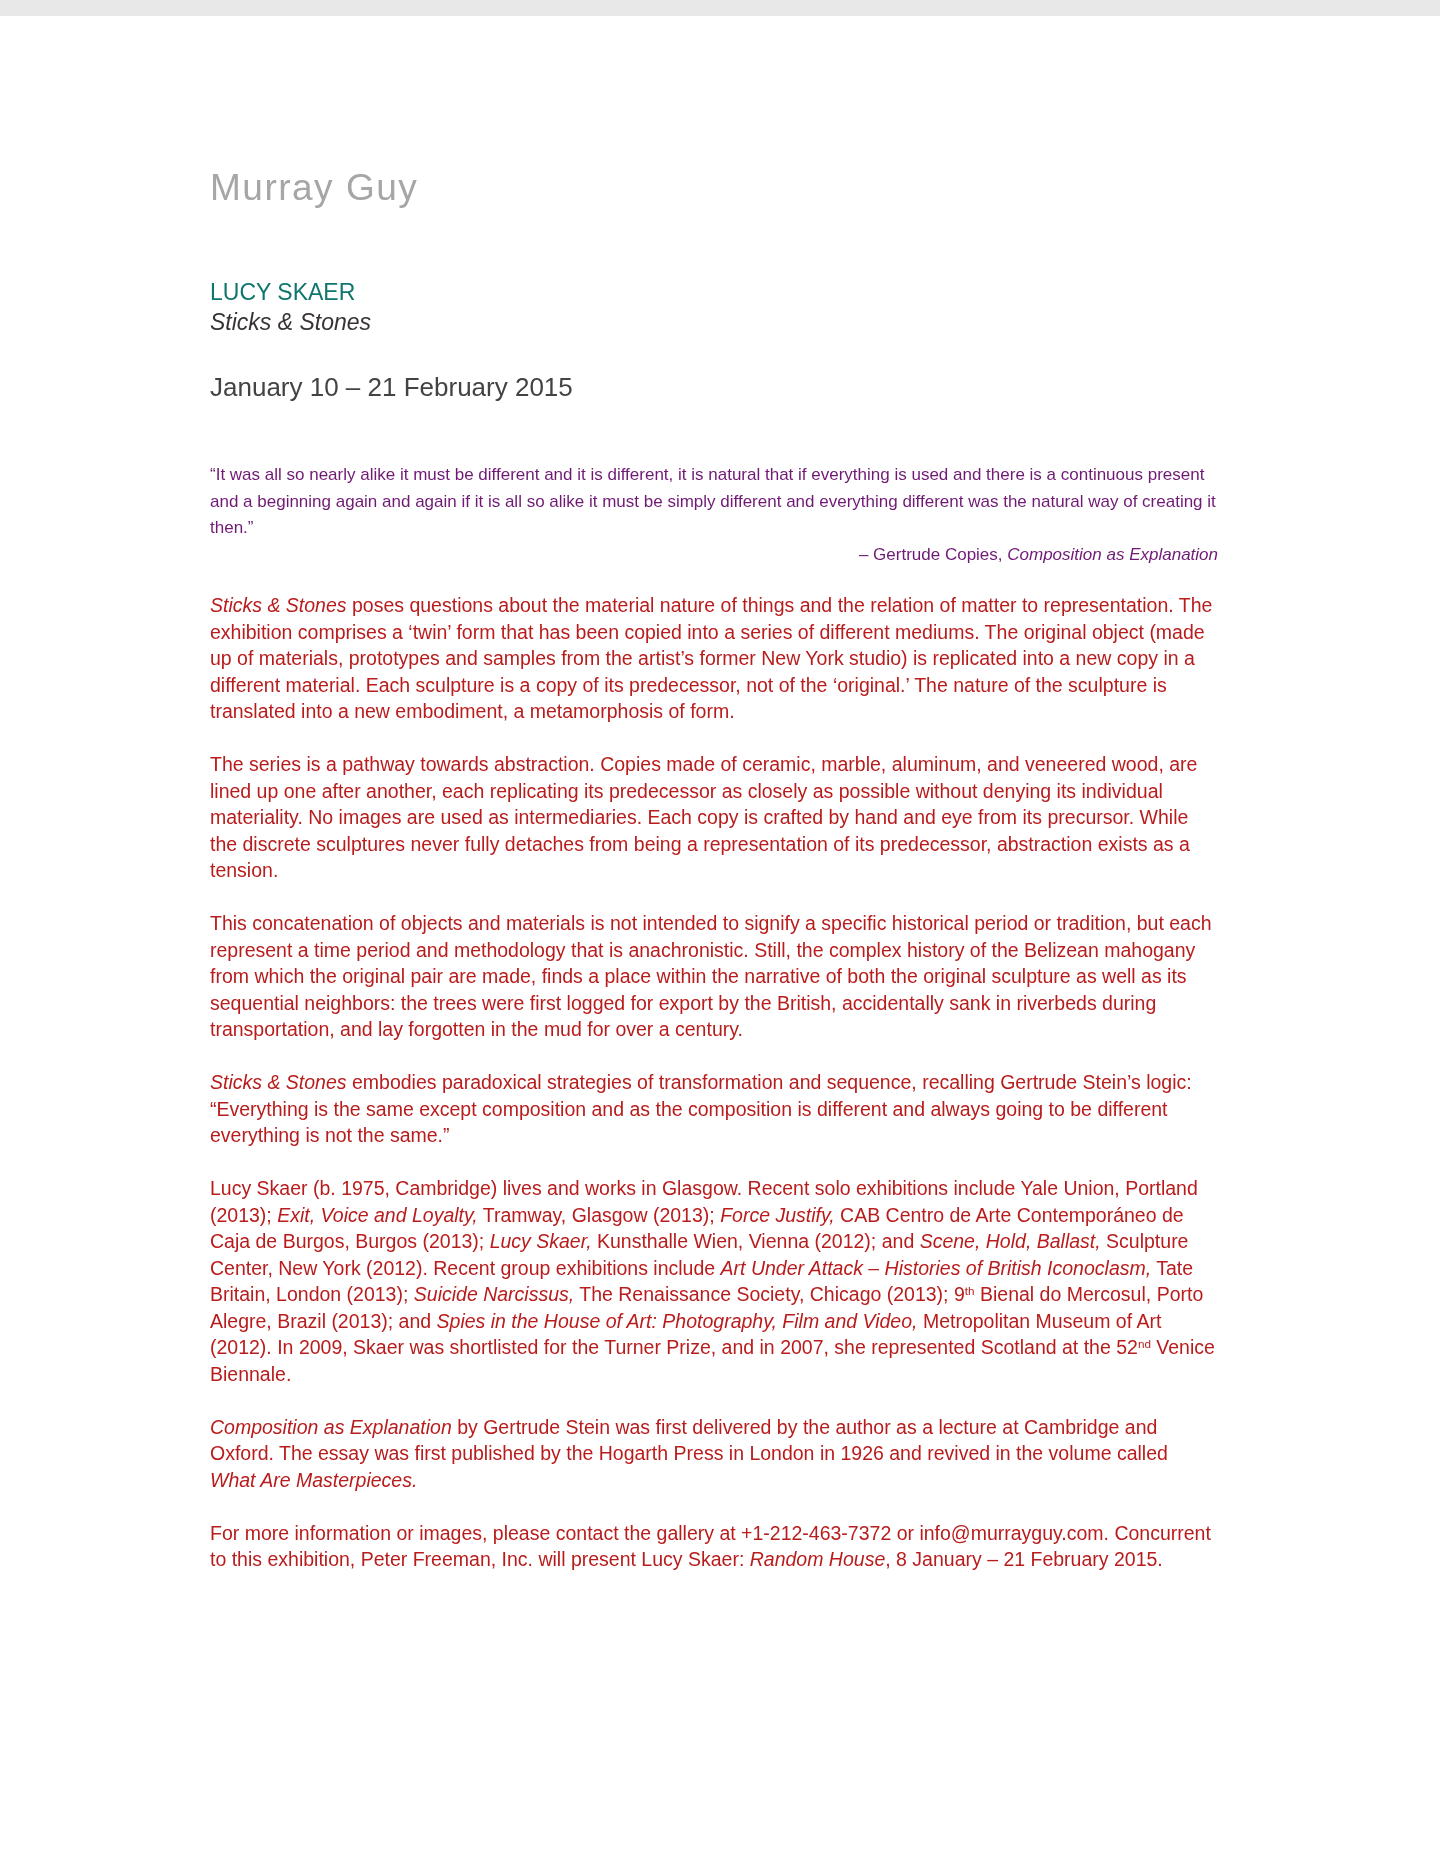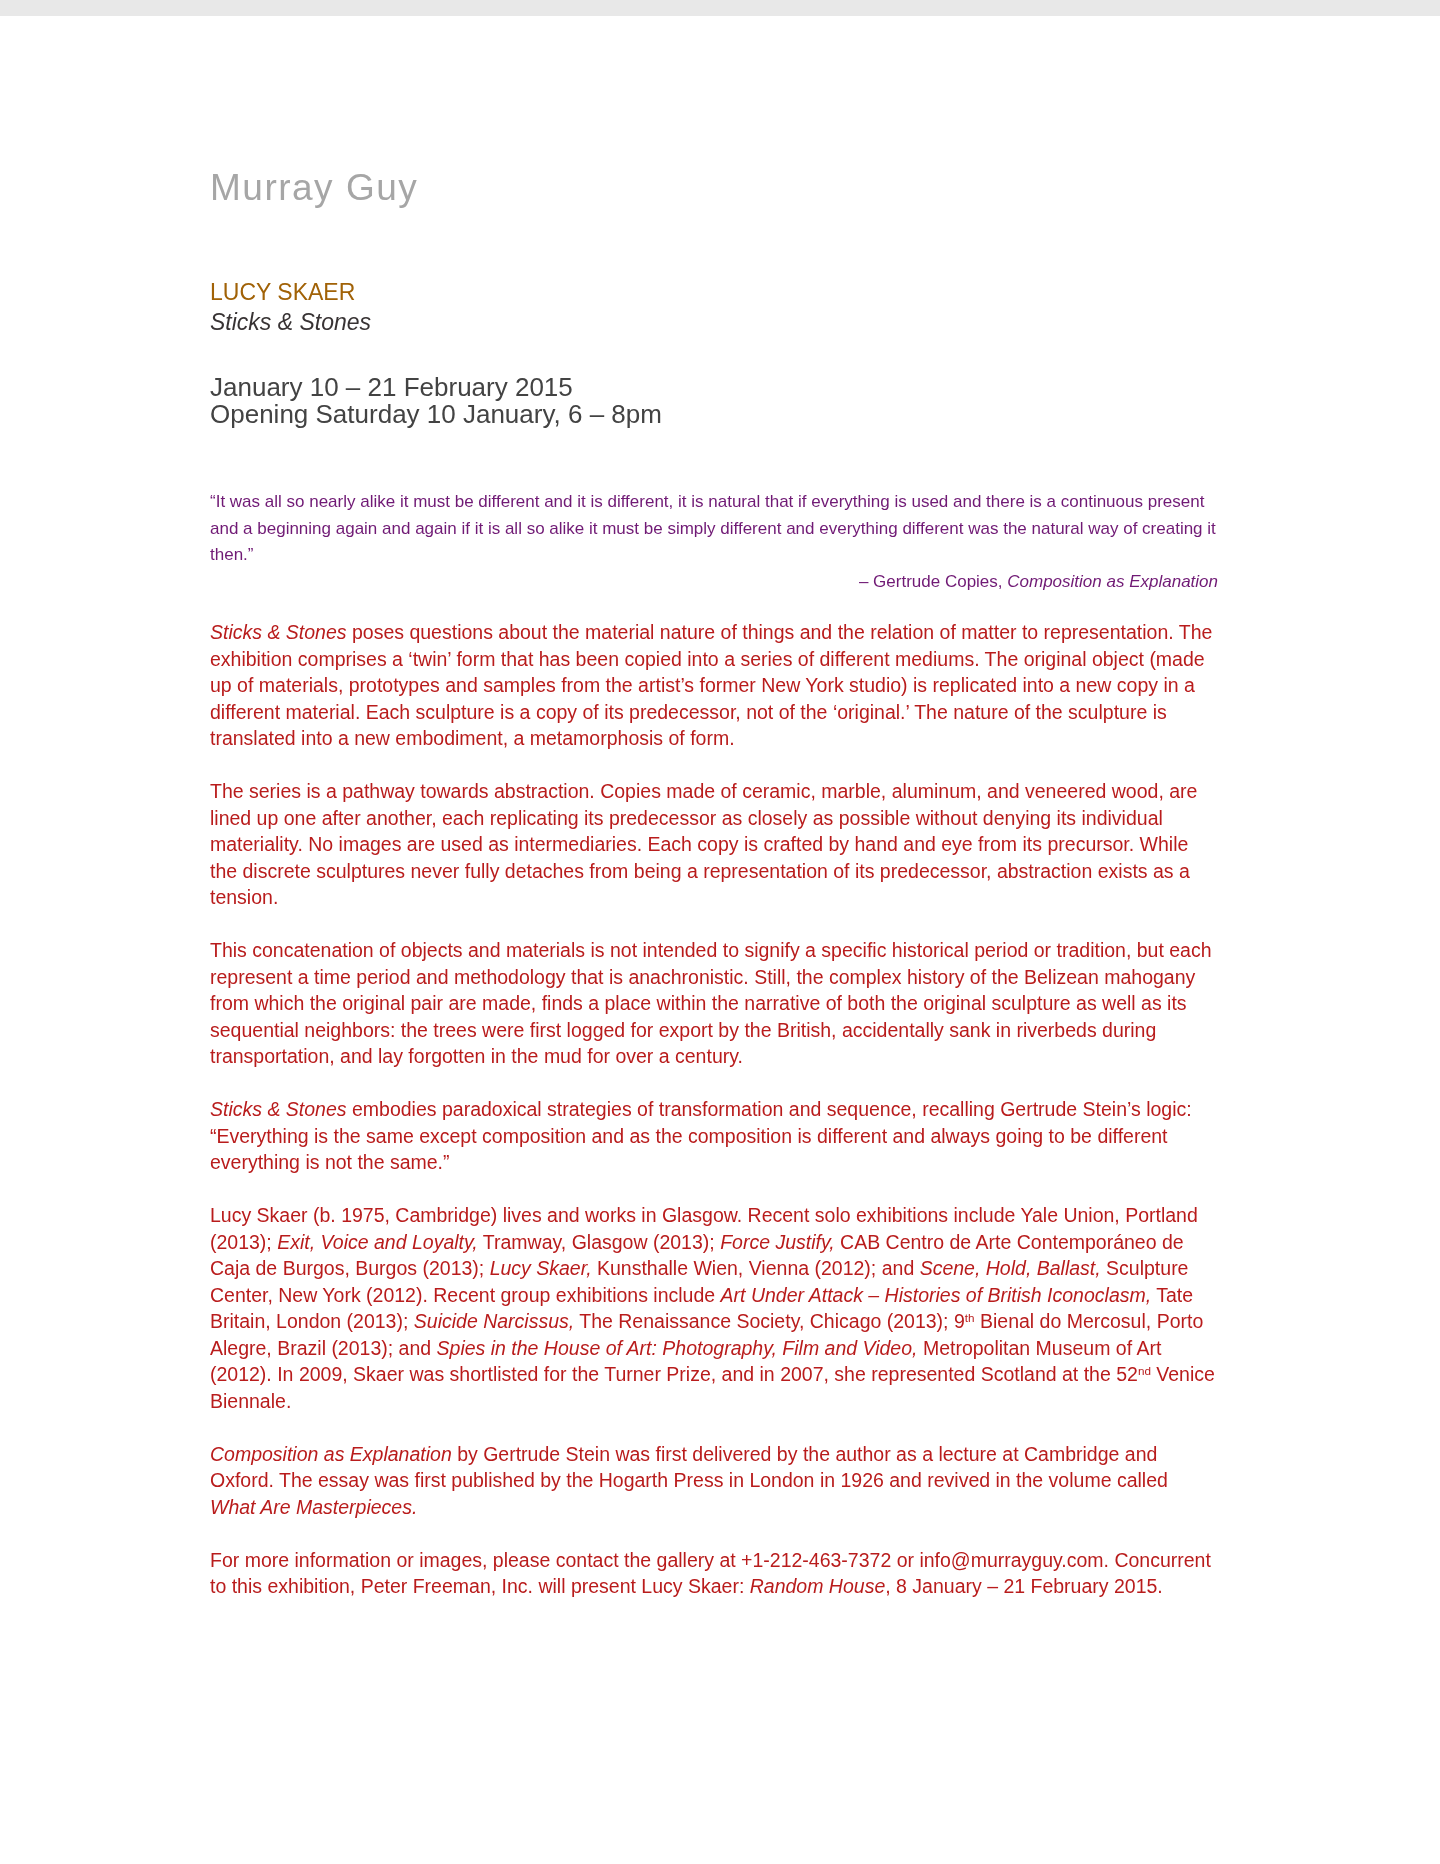--- a/index.html
+++ b/index.html
@@ -31,21 +31,21 @@
     font-size: 20px;
     line-height: 26px;
     font-weight: 300;
     letter-spacing: 1.2px;
     color: #b3b3b3;
   }
   .artist {
     margin-top: 67px;
     font-size: 23px;
     line-height: 30px;
-    color: #a16207;
+    color: #0f766e;
   }
   .show-title {
     font-size: 23px;
     line-height: 30px;
     font-style: italic;
     color: #383334;
   }
   .dates-block {
     margin-top: 37px;
     font-size: 26px;
@@ -88,21 +88,20 @@
       <div class="gallery-name">Murray Guy</div>
     </header>
 
     <section>
       <div class="artist">LUCY SKAER</div>
       <div class="show-title">Sticks &amp; Stones</div>
     </section>
 
     <section class="dates-block">
       <div>January 10 – 21 February 2015</div>
-      <div>Opening Saturday 10 January, 6 – 8pm</div>
     </section>
 
     <section class="quote-block">
       <div class="quote-text">“It was all so nearly alike it must be different and it is different, it is natural that if everything is used and there is a continuous present and a beginning again and again if it is all so alike it must be simply different and everything different was the natural way of creating it then.”</div>
       <div class="quote-attribution"><span>– Gertrude Copies, </span><span class="i">Composition as Explanation</span></div>
     </section>
 
     <section class="body-text">
       <p class="first"><span class="i">Sticks &amp; Stones</span><span> poses questions about the material nature of things and the relation of matter to representation. The exhibition comprises a ‘twin’ form that has been copied into a series of different mediums. The original object (made up of materials, prototypes and samples from the artist’s former New York studio) is replicated into a new copy in a different material. Each sculpture is a copy of its predecessor, not of the ‘original.’ The nature of the sculpture is translated into a new embodiment, a metamorphosis of form.</span></p>
       <p><span>The series is a pathway towards abstraction. Copies made of ceramic, marble, aluminum, and veneered wood, are lined up one after another, each replicating its predecessor as closely as possible without denying its individual materiality. No images are used as intermediaries. Each copy is crafted by hand and eye from its precursor. While the discrete sculptures never fully detaches from being a representation of its predecessor, abstraction exists as a tension.</span></p>

